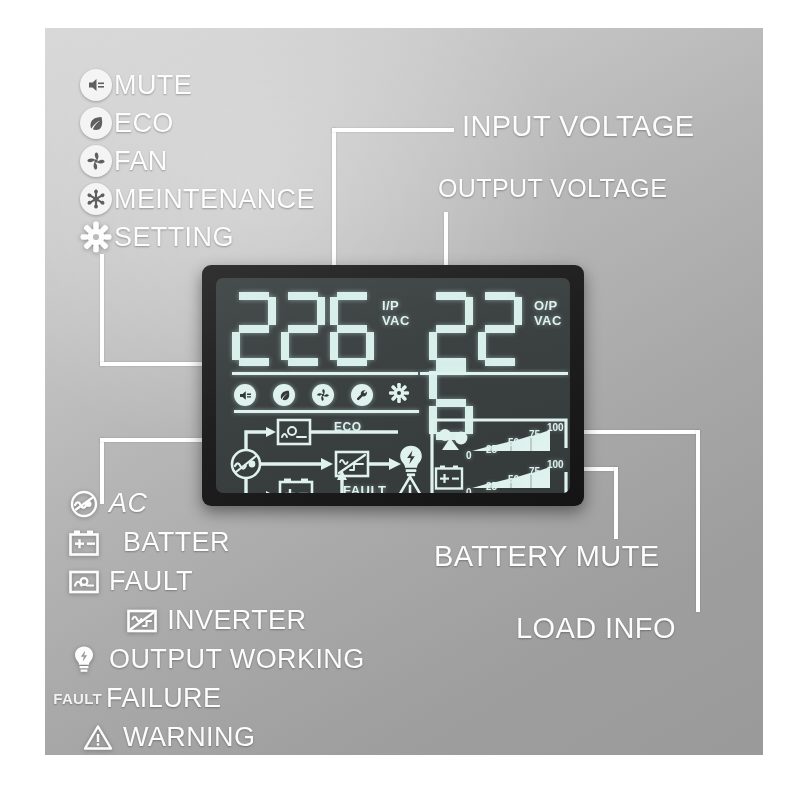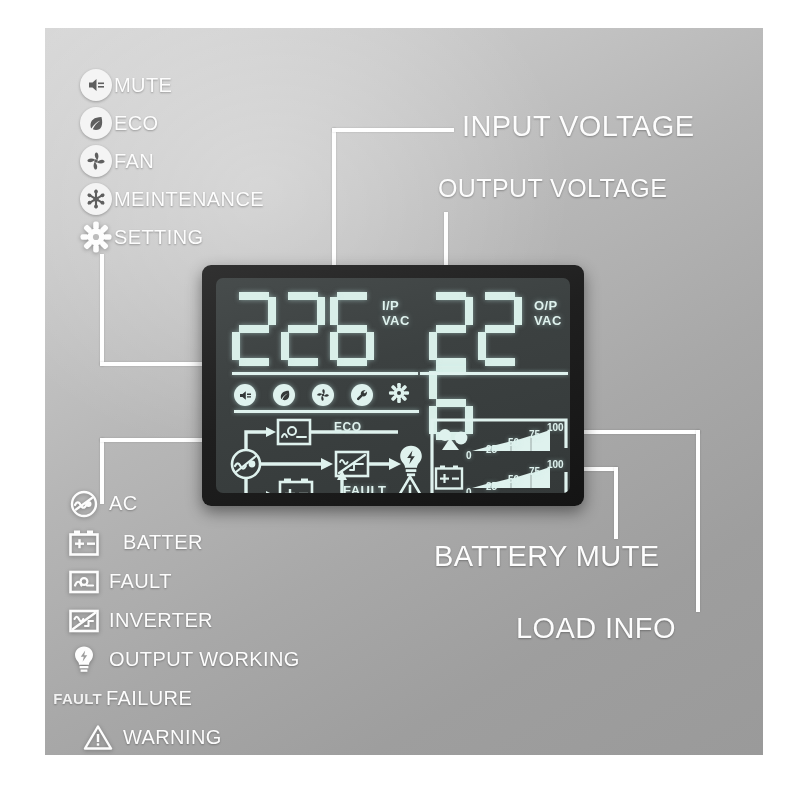--- a/index.html
+++ b/index.html
@@ -16,21 +16,21 @@
 
   
   .ln{position:absolute;background:#ffffff;box-shadow:0 0 2px rgba(0,0,0,.18);}
   .lnh{height:4px;}
   .lnv{width:4px;}
 
   
   .legend{position:absolute;}
   .lrow{display:flex;align-items:center;height:38px;}
   .lico{width:36px;height:36px;display:flex;align-items:center;justify-content:center;flex:0 0 36px;}
-  .ltxt{color:#fdfdfd;font-size:20px;letter-spacing:.4px;white-space:nowrap;
+  .ltxt{color:#fdfdfd;font-size:27px;letter-spacing:.4px;white-space:nowrap;
         text-shadow:0 1px 2px rgba(0,0,0,.30);}
   .lsm{color:#f2f2f2;font-size:15px;font-weight:bold;letter-spacing:.3px;
        text-shadow:0 1px 2px rgba(0,0,0,.30);}
   .disc{width:32px;height:32px;border-radius:50%;background:#f4f4f4;
         display:flex;align-items:center;justify-content:center;
         box-shadow:0 1px 3px rgba(0,0,0,.28);}
   .wico svg{display:block;filter:drop-shadow(0 1px 2px rgba(0,0,0,.30));}
 
   
   #bezel{position:absolute;left:202px;top:265px;width:382px;height:241px;
@@ -173,21 +173,21 @@
 
     <div class="lrow" style="height:39px;">
       <div class="lico wico">
         <svg width="30" height="30" viewBox="0 0 30 30">
           <circle cx="15" cy="15" r="12" fill="none" stroke="#fdfdfd" stroke-width="2.4"></circle>
           <path d="M6 16c1.6-3.6 4-3.6 5.6 0s4 3.6 5.6 0" fill="none" stroke="#fdfdfd" stroke-width="2.2" stroke-linecap="round"></path>
           <line x1="7" y1="20.5" x2="23" y2="9" stroke="#fdfdfd" stroke-width="2.2" stroke-linecap="round"></line>
           <circle cx="19.5" cy="15" r="3" fill="#fdfdfd"></circle>
         </svg>
       </div>
-      <div class="ltxt" style="margin-left:7px;">AC</div>
+      <div class="ltxt" style="margin-left:7px;font-style:italic;">AC</div>
     </div>
 
     <div class="lrow" style="height:39px;">
       <div class="lico wico">
         <svg width="32" height="28" viewBox="0 0 32 28">
           <rect x="6" y="1.5" width="6" height="3.4" fill="#fdfdfd"></rect>
           <rect x="19" y="1.5" width="6" height="3.4" fill="#fdfdfd"></rect>
           <rect x="2.5" y="5.5" width="27" height="20" fill="none" stroke="#fdfdfd" stroke-width="2.6"></rect>
           <rect x="7" y="13.5" width="9" height="2.4" fill="#fdfdfd"></rect>
           <rect x="10.3" y="10.2" width="2.4" height="9" fill="#fdfdfd"></rect>
@@ -202,21 +202,21 @@
         <svg width="32" height="26" viewBox="0 0 32 26">
           <rect x="2.5" y="3" width="27" height="20" fill="none" stroke="#fdfdfd" stroke-width="2.6"></rect>
           <path d="M7 16.5c2-5 4.5-5 6.5 0" fill="none" stroke="#fdfdfd" stroke-width="2.2" stroke-linecap="round"></path>
           <circle cx="16" cy="12.5" r="3.4" fill="none" stroke="#fdfdfd" stroke-width="2.2"></circle>
           <line x1="19" y1="16.5" x2="25" y2="16.5" stroke="#fdfdfd" stroke-width="2.2" stroke-linecap="round"></line>
         </svg>
       </div>
       <div class="ltxt" style="margin-left:7px;">FAULT</div>
     </div>
 
-    <div class="lrow" style="height:39px;">
+    <div class="lrow" style="height:39px;justify-content:center;">
       <div class="lico wico">
         <svg width="32" height="26" viewBox="0 0 32 26">
           <rect x="2.5" y="3" width="27" height="20" fill="none" stroke="#fdfdfd" stroke-width="2.6"></rect>
           <path d="M6.5 11c1.4-3 3-3 4.4 0s3 3 4.4 0" fill="none" stroke="#fdfdfd" stroke-width="2.1" stroke-linecap="round"></path>
           <path d="M17 18h3.5v-5H25" fill="none" stroke="#fdfdfd" stroke-width="2.1" stroke-linecap="round" stroke-linejoin="round"></path>
           <line x1="5" y1="21" x2="27" y2="5" stroke="#fdfdfd" stroke-width="2.4" stroke-linecap="round"></line>
         </svg>
       </div>
       <div class="ltxt" style="margin-left:7px;">INVERTER</div>
     </div>

